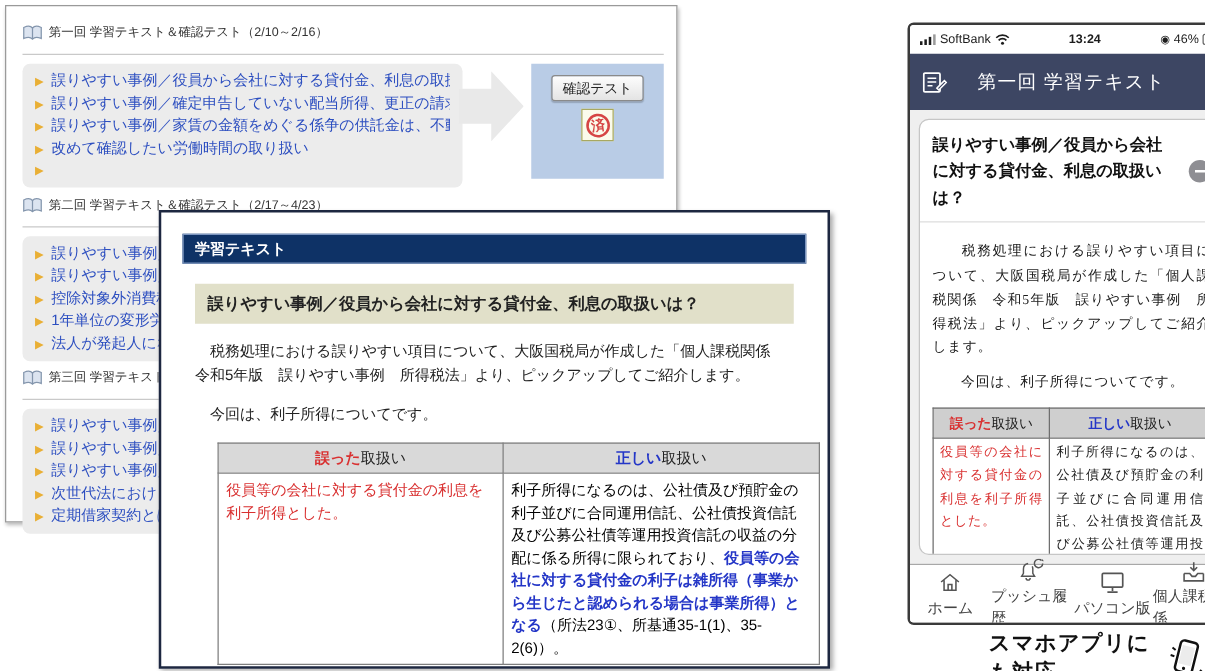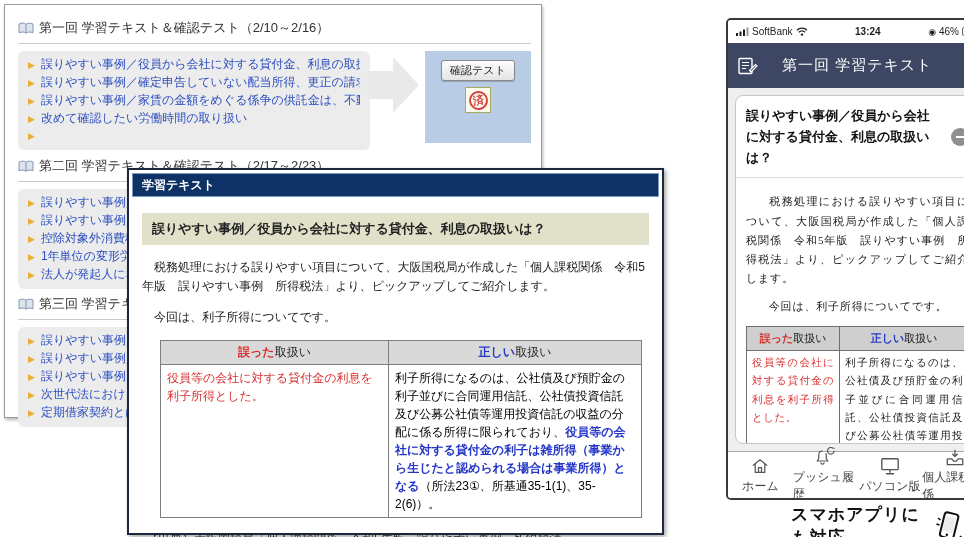--- a/index.html
+++ b/index.html
@@ -3,41 +3,41 @@
 <meta charset="utf-8">
 <style>
   * { margin:0; padding:0; box-sizing:border-box; }
   body { background:#fff; font-family:"Liberation Sans","DejaVu Sans",sans-serif; }
   .canvas { position:relative; width:964px; height:537px; background:#fff; overflow:hidden; }
 
   
   .win1 { position:absolute; left:4px; top:4px; width:538px; height:414px;
           background:#fff; border:1px solid #9a9a9a; box-shadow:1px 2px 3px rgba(0,0,0,.28); }
   .sec-title { position:absolute; left:13px; display:flex; align-items:center; gap:5px;
-               font-size:13px; color:#333; white-space:nowrap; }
+               font-size:10px; color:#333; white-space:nowrap; }
   .sec-rule { position:absolute; left:13px; right:10px; height:1px; background:#c9c9c9; }
   .panel { position:absolute; left:13px; width:352px; background:#ececec; border-radius:6px;
            padding:5px 10px; }
   .link-row { display:flex; align-items:baseline; gap:6px; line-height:17px; white-space:nowrap; overflow:hidden; }
   .bullet { color:#e9af35; font-size:9px; flex:0 0 auto; }
   .link { color:#2d4fc0; font-size:12px; }
   .flow-arrow { position:absolute; left:362px; top:52px; }
   .bluebox { position:absolute; left:420px; top:46px; width:106px; height:92px;
              background:#b9cce6; display:flex; flex-direction:column; align-items:center; }
   .test-btn { margin-top:9px; font-size:11px; color:#222; background:linear-gradient(#fdfdfd,#e4e4e4);
               border:1px solid #8a8a8a; border-radius:3px; padding:2px 8px; box-shadow:0 1px 1px rgba(0,0,0,.2); }
   .stamp-box { margin-top:6px; width:26px; height:26px; background:#fbfbec; border:1px solid #a8a860;
                display:flex; align-items:center; justify-content:center; }
   .stamp { width:19px; height:19px; border:2px solid #d64545; border-radius:50%; color:#d64545;
            font-size:11px; font-weight:bold; display:flex; align-items:center; justify-content:center;
            transform:rotate(-8deg); }
 
   
   .win2 { position:absolute; left:127px; top:168px; width:537px; height:367px;
-          background:#fff; border:2px solid #1d2740; padding:3px;
+          background:#fff; border:2px solid #1d2740; padding:17px;
           box-shadow:2px 2px 4px rgba(0,0,0,.35); }
   .win2-titlebar { height:24px; background:#0e3266; border:1px solid #7d96c0; color:#fff;
                    font-size:12px; font-weight:bold; line-height:22px; padding-left:9px; }
   .win2-body { padding:0 10px; }
   .article-heading { margin-top:16px; background:#e1e0c9; padding:7px 10px;
                      font-size:13px; font-weight:bold; color:#222; }
   .para { margin-top:13px; font-size:12px; color:#222; line-height:1.55; }
   .cmp-table { margin:13px 0 0 18px; border-collapse:collapse; width:482px; table-layout:fixed; }
   .cmp-table th, .cmp-table td { border:1px solid #7f7f7f; font-size:12px; }
   .cmp-table th { background:#d9d9d9; font-weight:normal; text-align:center; padding:3px 2px; color:#222; }
@@ -139,21 +139,21 @@
       </div>
     </div>
 
     <div class="sec-title" style="top:152px;">
       <span>
         <svg width="16" height="13" viewBox="0 0 16 13">
             <path d="M1 2 C4 .6 6.8 1 8 2.4 C9.2 1 12 .6 15 2 V10.8 C12 9.5 9.2 9.9 8 11.3 C6.8 9.9 4 9.5 1 10.8 Z" fill="#dce4f0" stroke="#8496ad" stroke-width="1"></path>
             <path d="M8 2.4 V11.3" stroke="#8496ad" stroke-width="1" fill="none"></path>
           </svg>
       </span>
-      <span>第二回 学習テキスト＆確認テスト（2/17～2/23）</span>
+      <span>第二回 学習テキスト＆確認テスト（2/17～4/23）</span>
     </div>
     <div class="sec-rule" style="top:176px;"></div>
     <div class="panel" style="top:184px;">
       <div class="link-row">
           <span class="bullet">▶</span>
           <span class="link">誤りやすい事例／解雇予</span>
         </div>
       <div class="link-row">
           <span class="bullet">▶</span>
           <span class="link">誤りやすい事例／特許権</span>

